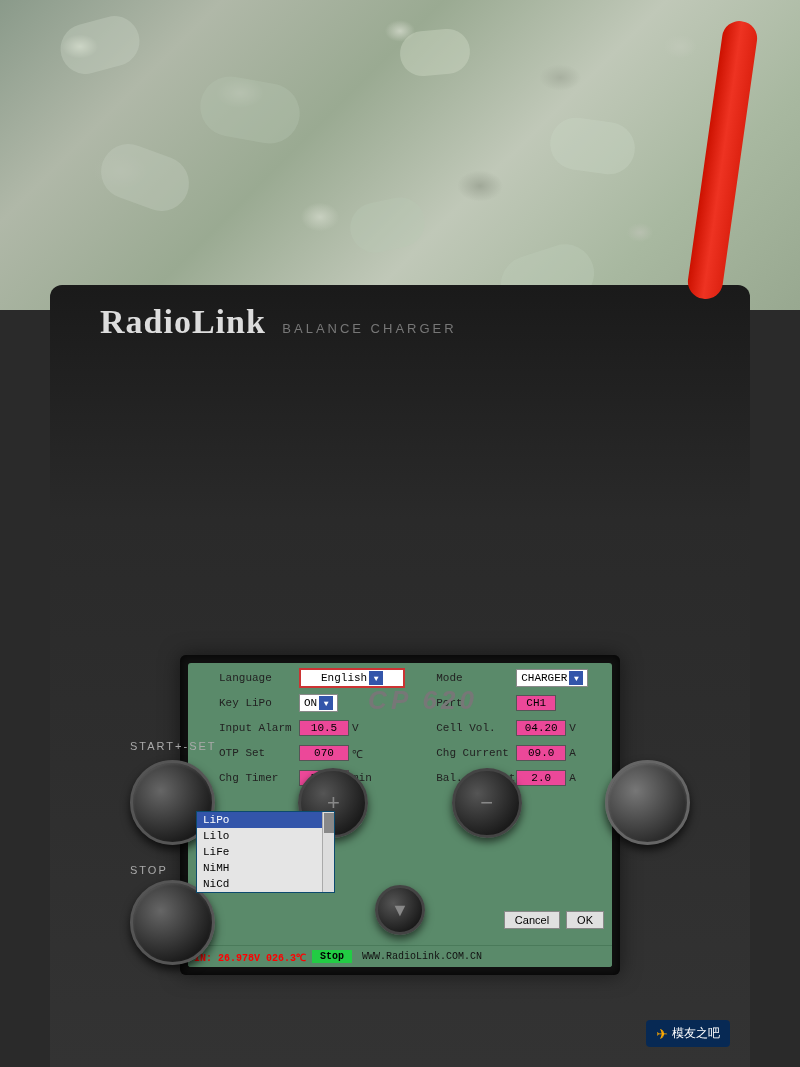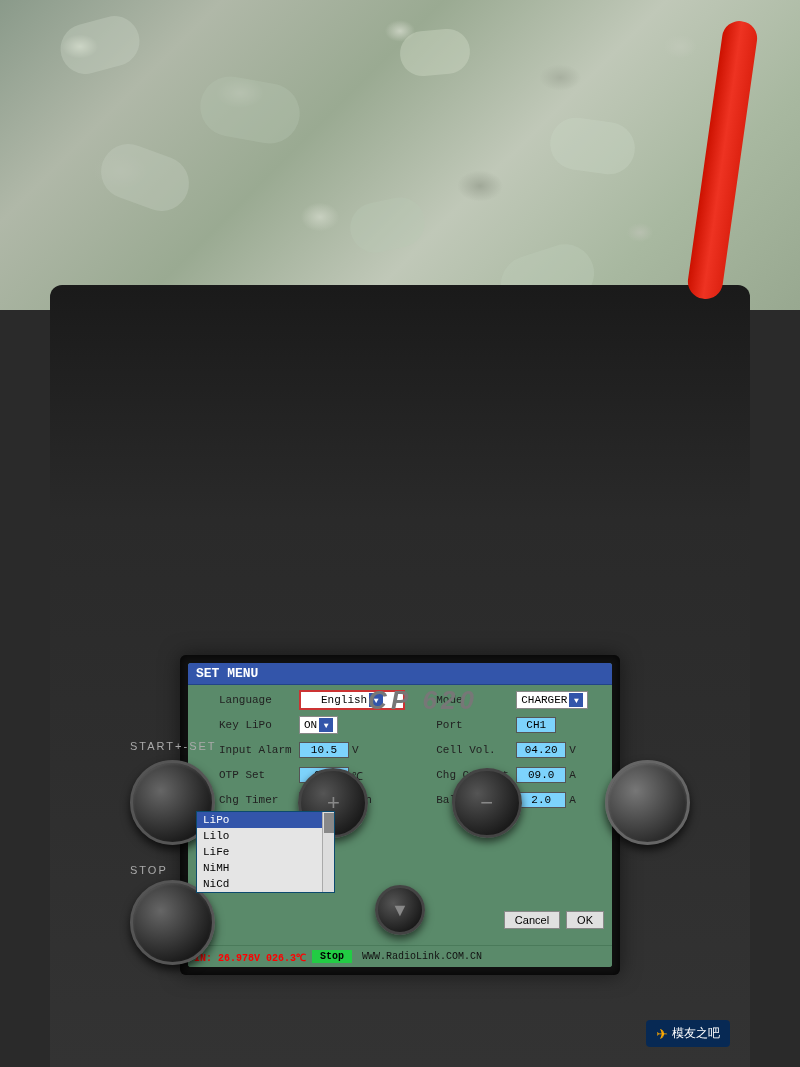--- a/index.html
+++ b/index.html
@@ -94,21 +94,21 @@
     }
 
     .lcd-label {
       color: #222;
       font-size: 11px;
       min-width: 80px;
       margin-left: 23px;
     }
 
     .lcd-value-box {
-      background: #7dd3fc;
+      background: #ec4899;
       border: 1px solid #555;
       padding: 1px 4px;
       font-size: 11px;
       color: #000;
       min-width: 50px;
       text-align: center;
     }
 
     .lcd-dropdown {
       background: #fff;
@@ -267,27 +267,28 @@
   <div style="position:absolute;top:150px;left:100px;width:90px;height:55px;background:rgba(195,205,190,0.4);border-radius:45px;transform:rotate(20deg);"></div>
   <div style="position:absolute;top:200px;left:350px;width:75px;height:50px;background:rgba(185,200,180,0.4);border-radius:38px;transform:rotate(-12deg);"></div>
   <div style="position:absolute;top:120px;left:550px;width:85px;height:52px;background:rgba(200,212,195,0.4);border-radius:42px;transform:rotate(8deg);"></div>
   <div style="position:absolute;top:250px;left:500px;width:95px;height:58px;background:rgba(190,205,185,0.4);border-radius:48px;transform:rotate(-18deg);"></div>
 </div>
 
 <div style="position:absolute;top:20px;right:60px;width:35px;height:280px;background:linear-gradient(to right,#cc1100,#ee3322,#dd2211);border-radius:17px;transform:rotate(8deg);z-index:5;"></div>
 
 <div class="device">
 
+  <div style="position:absolute;top:18px;left:50px;">
+    <span style="font-size:34px;font-weight:bold;color:#ddd;letter-spacing:1px;font-family:Georgia,serif;">RadioLink</span>
+    <span style="font-size:13px;color:#777;letter-spacing:3px;text-transform:uppercase;margin-left:12px;vertical-align:middle;">Balance Charger</span>
+  </div>
 
   <div class="screen-bezel">
     <div class="screen">
 
-      <div class="title-bar">
-        <span>SET MENU</span>
-      </div>
 
       <div class="lcd-content">
         <div class="lcd-two-col">
 
           <div class="lcd-col">
 
             <div class="lcd-row">
               <span class="lcd-label">Language</span>
               <div class="lcd-dropdown">
                 <span>English</span>

